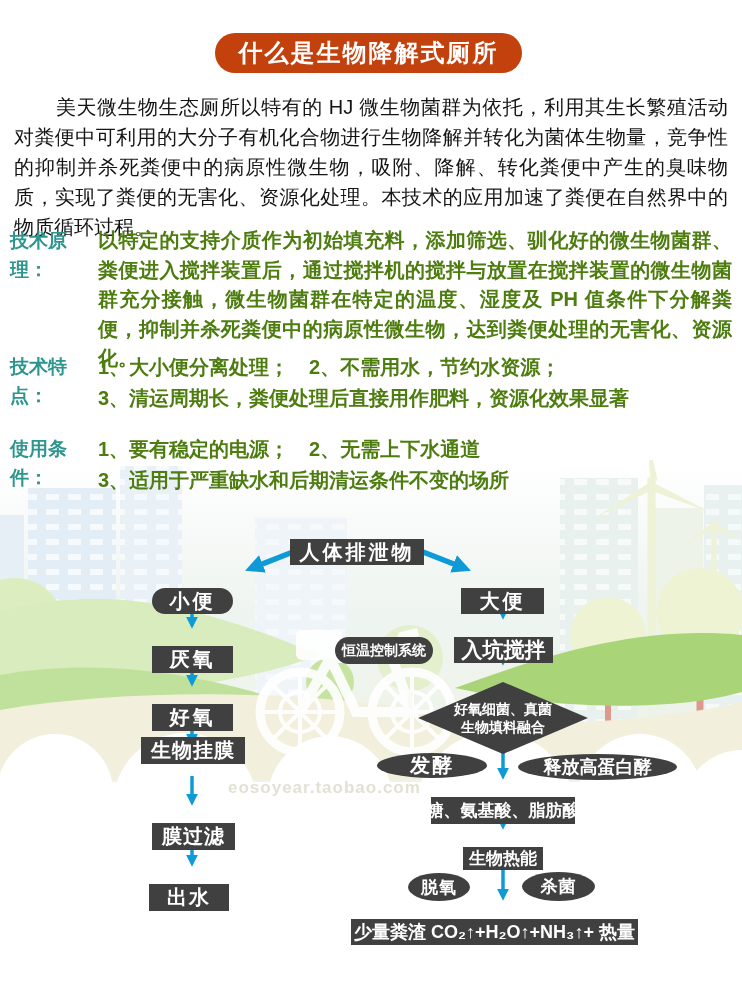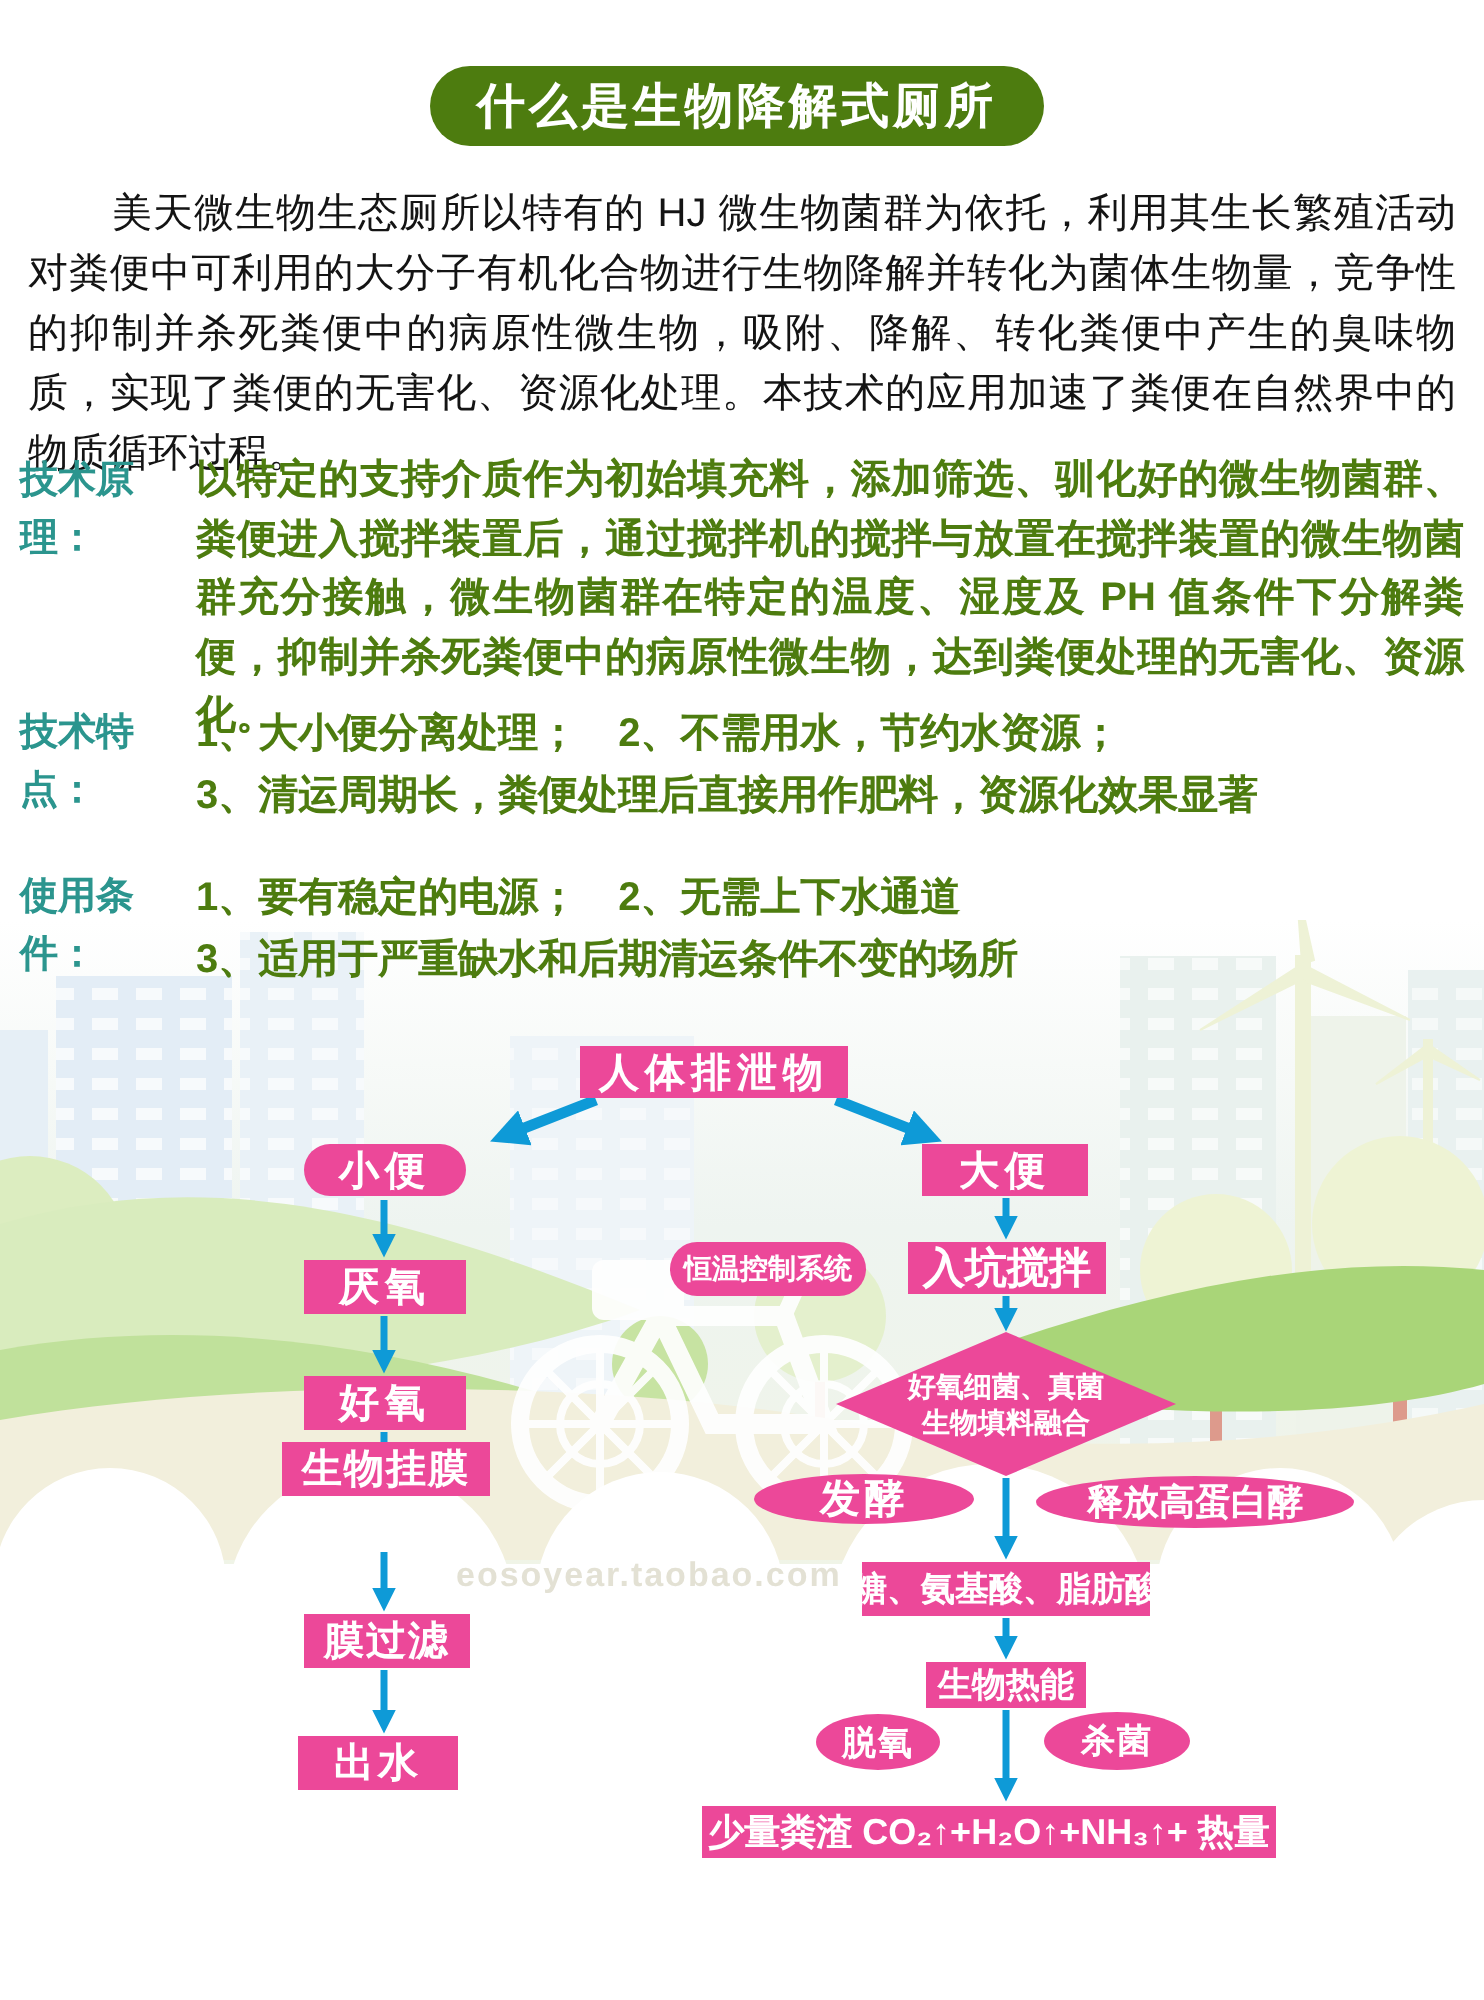--- a/index.html
+++ b/index.html
@@ -3,21 +3,21 @@
 <meta charset="utf-8">
 <style>
   html,body{margin:0;padding:0;background:#fff;}
   .page{
     position:relative;width:742px;height:1000px;margin:0 auto;background:#fff;
     font-family:"Liberation Sans","DejaVu Sans",sans-serif;overflow:hidden;
   }
   
   .title-pill{
     position:absolute;left:215px;top:33px;width:307px;height:40px;
-    background:#4d7c0f;border-radius:20px;color:#fff;
+    background:#c2410c;border-radius:20px;color:#fff;
     font-size:24px;font-weight:bold;letter-spacing:2px;
     display:flex;align-items:center;justify-content:center;z-index:5;
   }
   
   .intro{
     position:absolute;left:14px;top:92px;width:714px;margin:0;
     font-size:20px;line-height:30px;font-weight:normal;color:#141414;
     text-align:justify;text-indent:2.1em;z-index:5;
   }
   .section{position:absolute;left:10px;width:722px;display:flex;z-index:5;}
@@ -34,23 +34,23 @@
   .sec-conditions .content div{line-height:31px;}
   
   .bg-scene{position:absolute;left:0;top:460px;width:742px;height:340px;z-index:1;}
   .watermark{
     position:absolute;left:228px;top:778px;z-index:2;
     font-size:17px;font-weight:bold;letter-spacing:1px;color:rgba(200,195,170,0.5);
   }
   
   .flow-layer{position:absolute;left:0;top:0;width:742px;height:1000px;z-index:4;pointer-events:none;}
   .node{
-    position:absolute;background:#ec4899;color:#fff;font-weight:bold;
+    position:absolute;background:#404040;color:#fff;font-weight:bold;
     display:flex;align-items:center;justify-content:center;text-align:center;
-    white-space:nowrap;z-index:6;
+    white-space:nowrap;z-index:6;margin-top:16px;
   }
   .n-root{left:290px;top:523px;width:134px;height:26px;font-size:20px;letter-spacing:3px;}
   .n-urine{left:152px;top:572px;width:81px;height:26px;font-size:20px;border-radius:13px;letter-spacing:3px;}
   .n-feces{left:461px;top:572px;width:83px;height:26px;font-size:20px;letter-spacing:3px;}
   .n-anaerobic{left:152px;top:630px;width:81px;height:27px;font-size:20px;letter-spacing:3px;}
   .n-aerobic{left:152px;top:688px;width:81px;height:27px;font-size:20px;letter-spacing:3px;}
   .n-biofilm{left:141px;top:721px;width:104px;height:27px;font-size:20px;letter-spacing:1px;}
   .n-membrane{left:152px;top:807px;width:83px;height:27px;font-size:20px;letter-spacing:1px;}
   .n-outwater{left:149px;top:868px;width:80px;height:27px;font-size:20px;letter-spacing:2px;}
   .n-pit{left:454px;top:621px;width:99px;height:26px;font-size:21px;}

